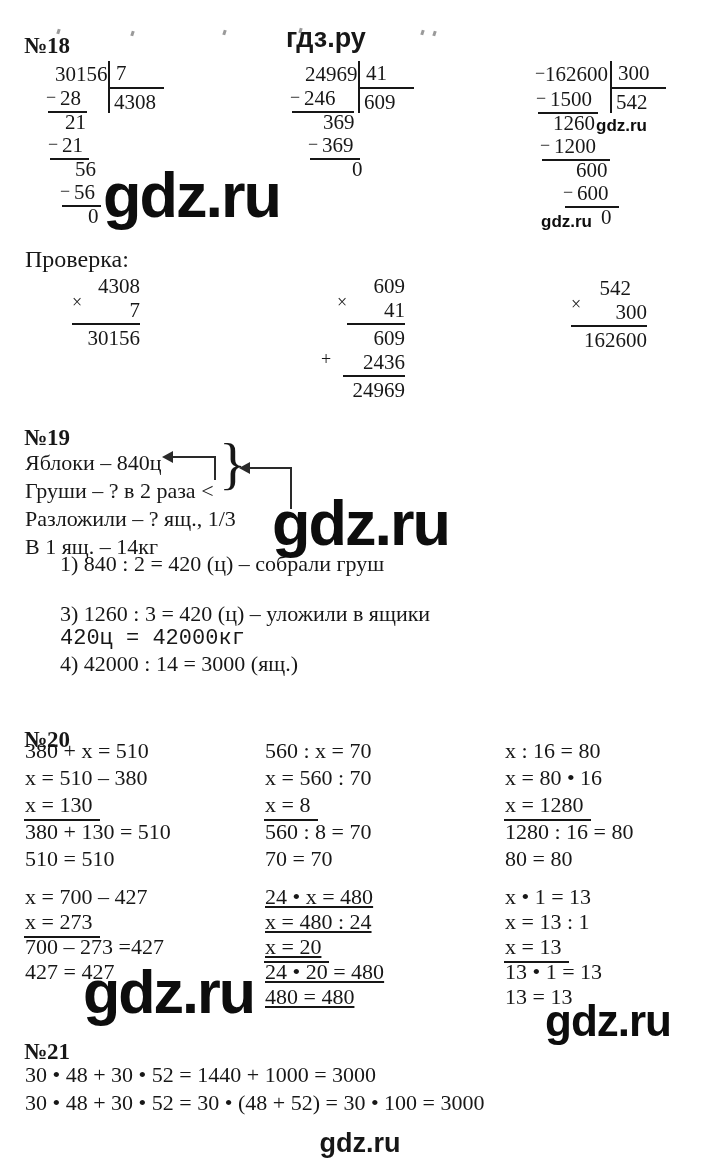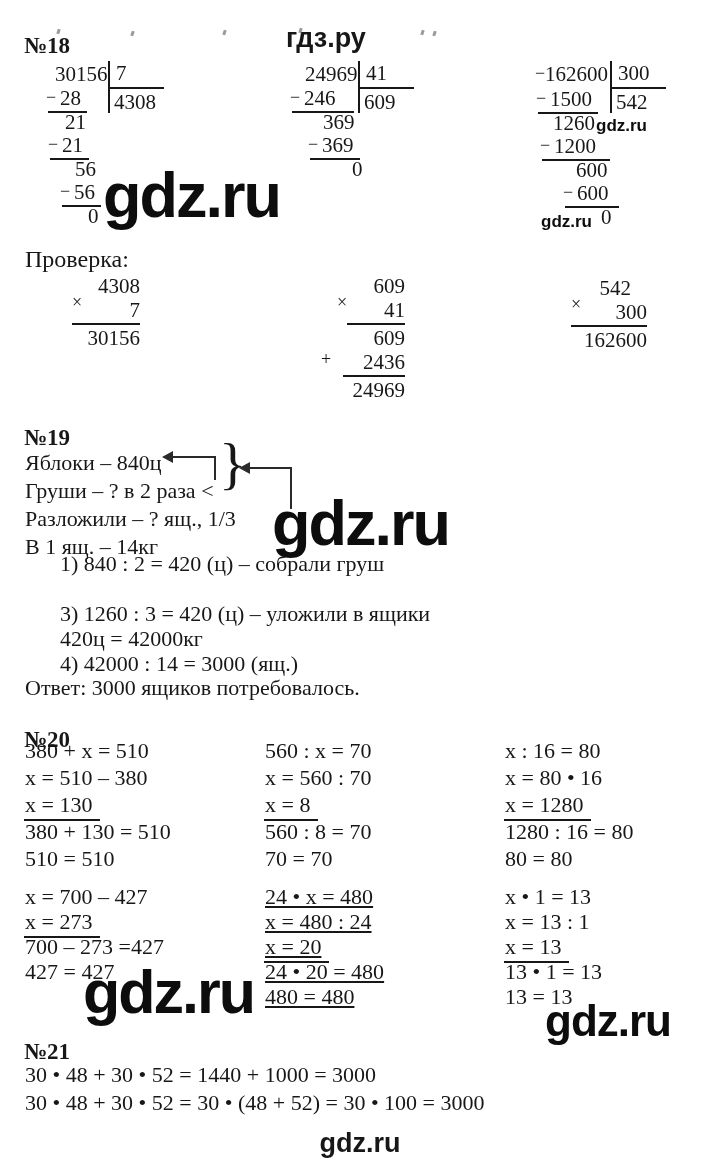--- a/index.html
+++ b/index.html
@@ -151,23 +151,22 @@
   <div class="aline" style="left:214px;top:456px;width:2px;height:24px;"></div>
 
   <div class="brace abs" style="left:219px;top:437px;">}</div>
 
   <div class="ahead" style="left:239px;top:462px;"></div>
   <div class="aline" style="left:248px;top:467px;width:44px;height:2px;"></div>
   <div class="aline" style="left:290px;top:467px;width:2px;height:42px;"></div>
 
   <div class="abs txt" style="left:60px;top:551px;">1) 840 : 2 = 420 (ц) – собрали груш</div>
   <div class="abs txt" style="left:60px;top:601px;">3) 1260 : 3 = 420 (ц) – уложили в ящики</div>
-  <div class="abs txt" style="left:60px;top:626px;">420ц = 42000кг</div>
+  <div class="abs txt" style="left:60px;top:626px;font-family:Liberation Mono, monospace;">420ц = 42000кг</div>
   <div class="abs txt" style="left:60px;top:651px;">4) 42000 : 14 = 3000 (ящ.)</div>
-  <div class="abs txt" style="left:25px;top:675px;">Ответ: 3000 ящиков потребовалось.</div>
 
   <div class="abs plabel" style="left:24px;top:727px;">№20</div>
 
   <div class="eqcol lh27" style="left:25px;top:737px;">
     <div class="eq-row">380 + x = 510</div>
     <div class="eq-row">x = 510 – 380</div>
     <div class="eq-row"><span class="xu">x = 130</span></div>
     <div class="eq-row">380 + 130 = 510</div>
     <div class="eq-row">510 = 510</div>
   </div>

